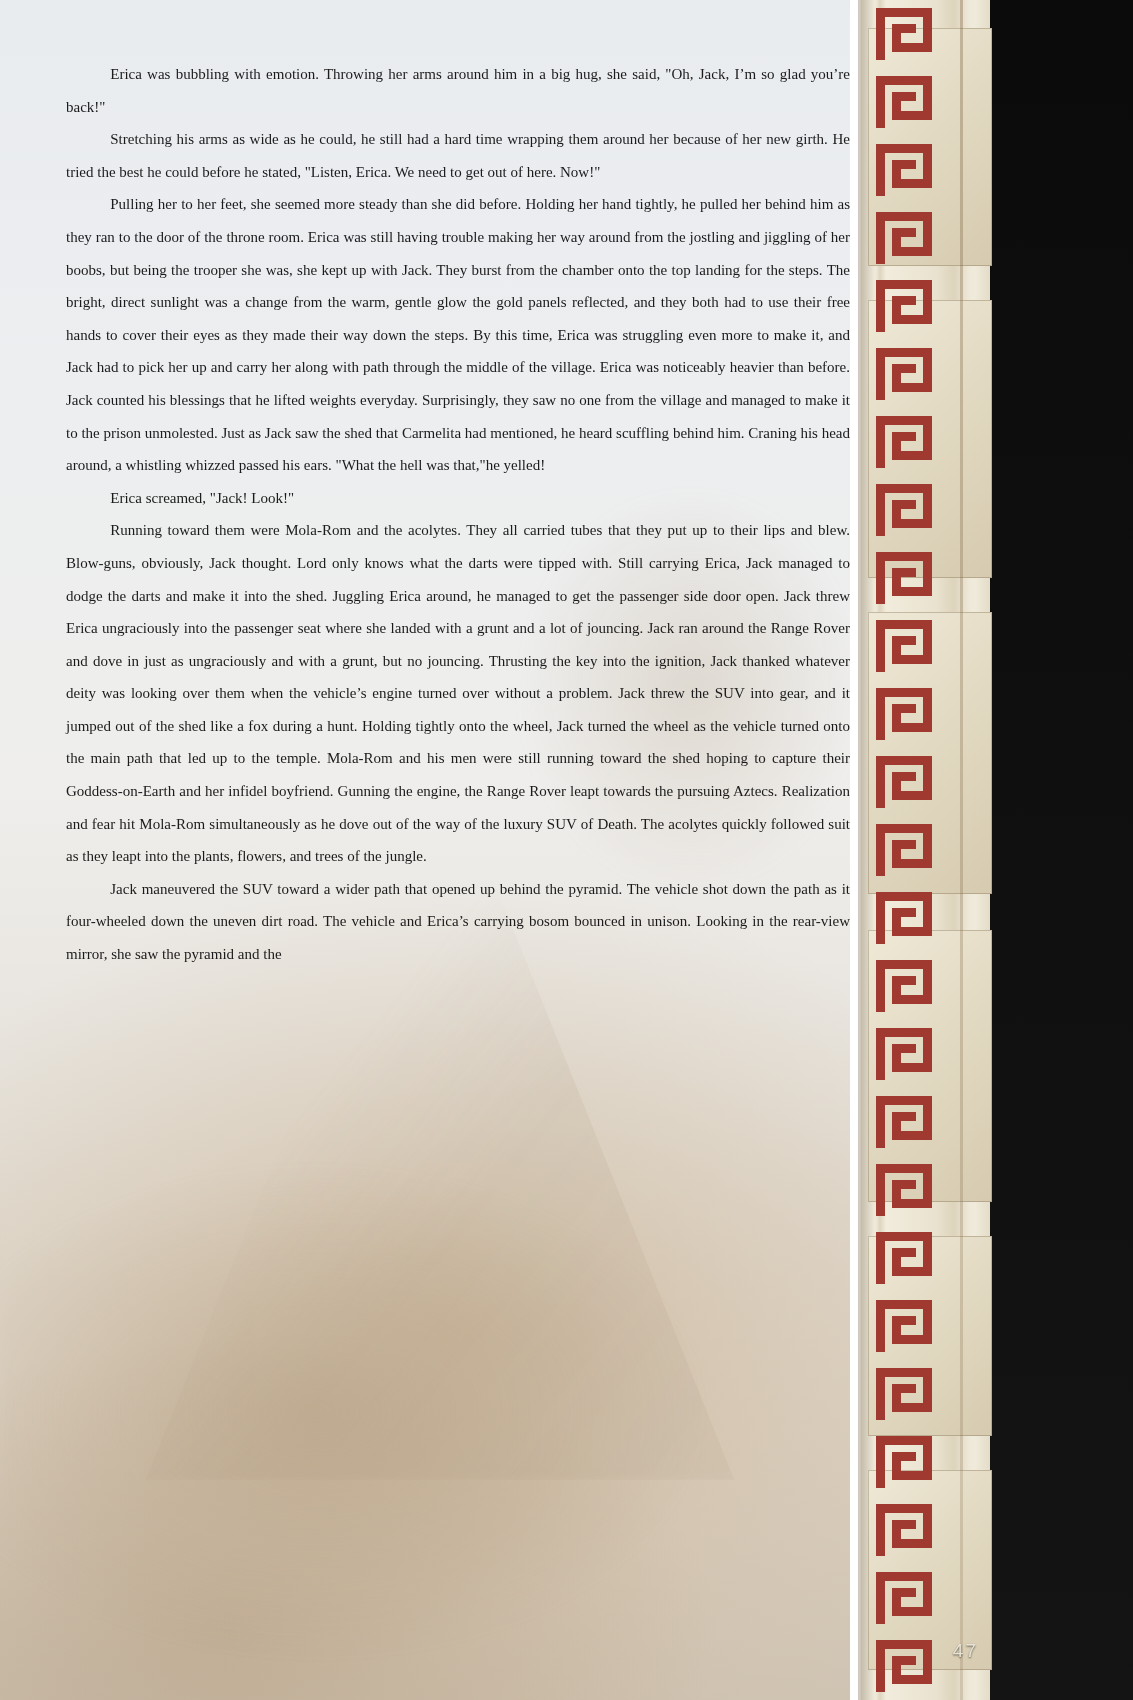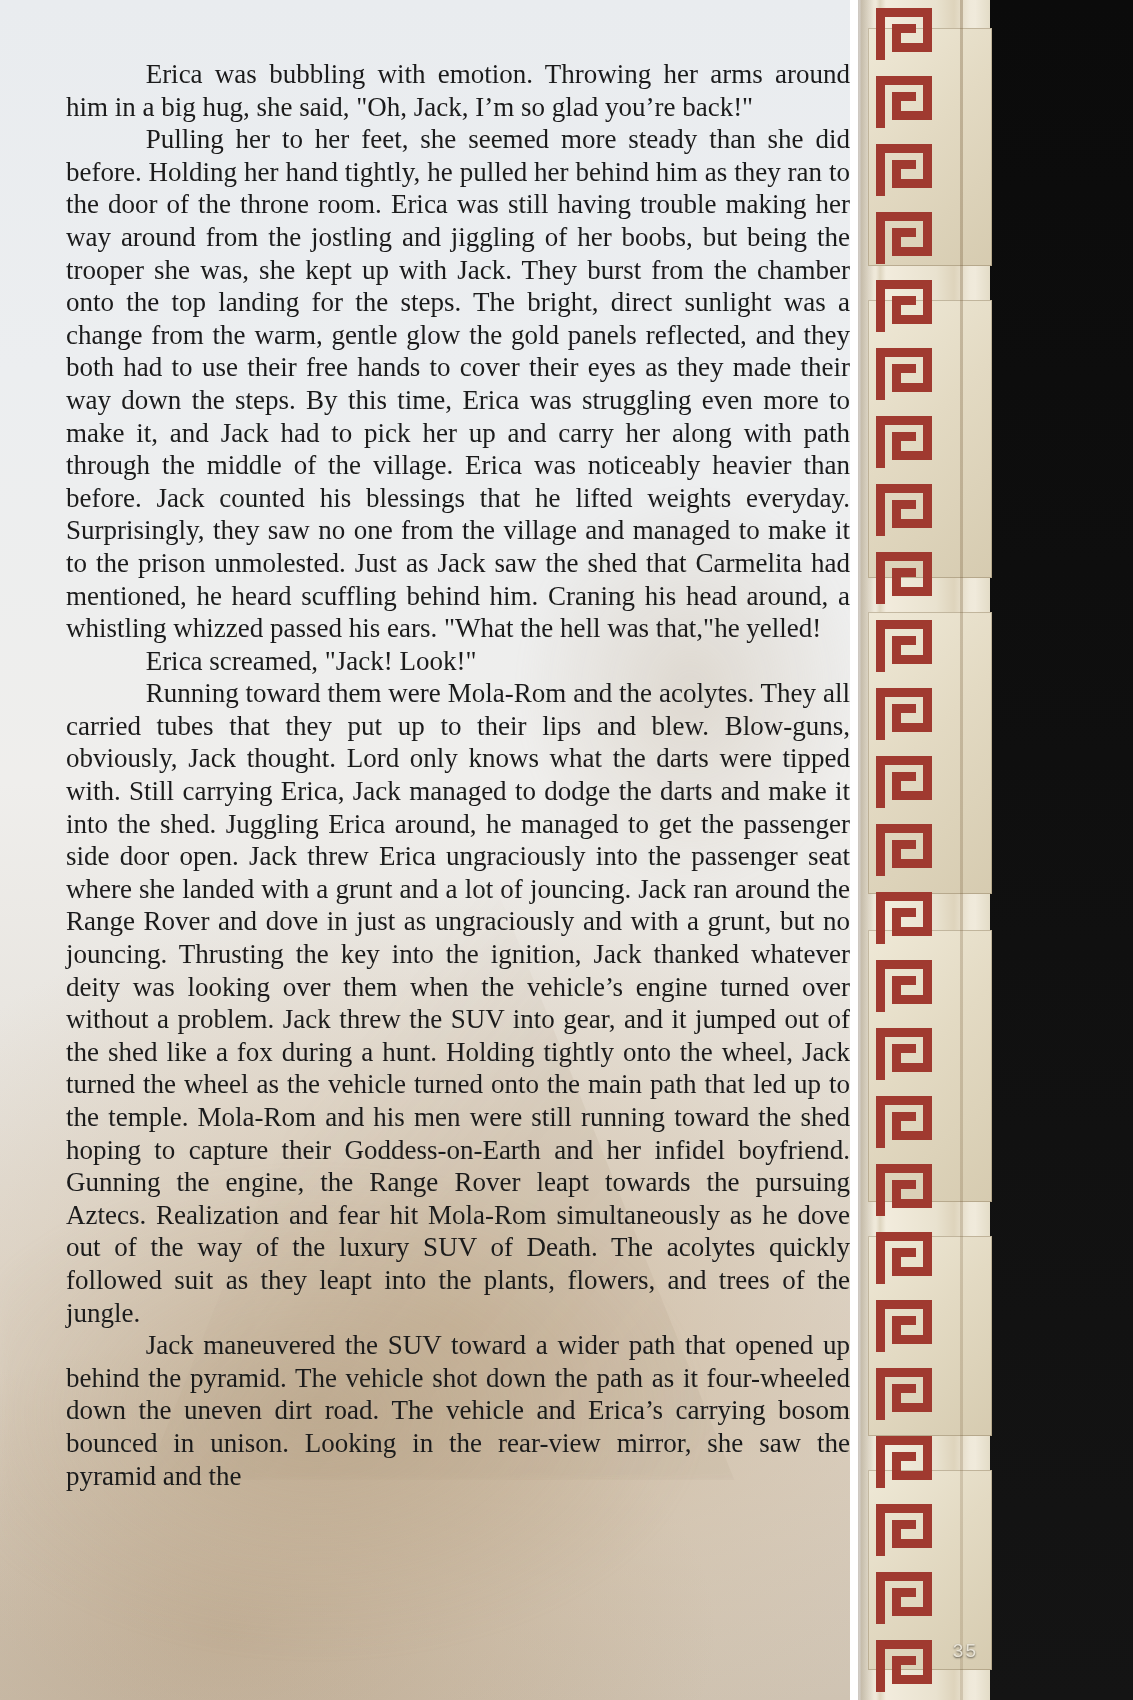--- a/index.html
+++ b/index.html
@@ -60,21 +60,21 @@
 
   
   #text-column {
     position: absolute;
     left: 66px;
     top: 58px;
     width: 784px;
   }
   .para {
     margin: 0;
-    font-size: 27px;
+    font-size: 15px;
     line-height: 32.6px;
     color: #1b1b1b;
     text-align: justify;
     text-justify: inter-word;
     text-indent: 2.95em;
     hyphens: none;
   }
 
   
   #border-strip {
@@ -189,20 +189,21 @@
 <body>
 
 <div id="page">
 
   <div class="ghost ghost-pyramid"></div>
   <div class="ghost ghost-haze"></div>
   <div class="ghost ghost-haze2"></div>
 
   <div id="text-column">
     <p class="para">Erica was bubbling with emotion.  Throwing her arms around him in a big hug, she said, "Oh, Jack, I’m so glad you’re back!"</p>
+    <p class="para">Stretching his arms as wide as he could, he still had a hard time wrapping them around her because of her new girth.  He tried the best he could before he stated, "Listen, Erica.  We need to get out of here.  Now!"</p>
     <p class="para">Pulling her to her feet, she seemed more steady than she did before.  Holding her hand tightly, he pulled her behind him as they ran to the door of the throne room.  Erica was still having trouble making her way around from the jostling and jiggling of her boobs, but being the trooper she was, she kept up with Jack.  They burst from the chamber onto the top landing for the steps.  The bright, direct sunlight was a change from the warm, gentle glow the gold panels reflected, and they both had to use their free hands to cover their eyes as they made their way down the steps.  By this time, Erica was struggling even more to make it, and Jack had to pick her up and carry her along with path through the middle of the village.  Erica was noticeably heavier than before.  Jack counted his blessings that he lifted weights everyday.  Surprisingly, they saw no one from the village and managed to make it to the prison unmolested.  Just as Jack saw the shed that Carmelita had mentioned, he heard scuffling behind him.  Craning his head around, a whistling whizzed passed his ears.  "What the hell was that,"he yelled!</p>
     <p class="para">Erica screamed, "Jack!  Look!"</p>
     <p class="para">Running toward them were Mola-Rom and the acolytes.  They all carried tubes that they put up to their lips and blew.  Blow-guns, obviously, Jack thought.  Lord only knows what the darts were tipped with.  Still carrying Erica, Jack managed to dodge the darts and make it into the shed.  Juggling Erica around, he managed to get the passenger side door open.  Jack threw Erica ungraciously into the passenger seat where she landed with a grunt and a lot of jouncing.  Jack ran around the Range Rover and dove in just as ungraciously and with a grunt, but no jouncing.  Thrusting the key into the ignition, Jack thanked whatever deity was looking over them when the vehicle’s engine turned over without a problem.  Jack threw the SUV into gear, and it jumped out of the shed like a fox during a hunt.  Holding tightly onto the wheel, Jack turned the wheel as the vehicle turned onto the main path that led up to the temple.  Mola-Rom and his men were still running toward the shed hoping to capture their Goddess-on-Earth and her infidel boyfriend.  Gunning the engine, the Range Rover leapt towards the pursuing Aztecs.  Realization and fear hit Mola-Rom simultaneously as he dove out of the way of the luxury SUV of Death.  The acolytes quickly followed suit as they leapt into the plants, flowers, and trees of the jungle.</p>
     <p class="para">Jack maneuvered the SUV toward a wider path that opened up behind the pyramid.  The vehicle shot down the path as it four-wheeled down the uneven dirt road.  The vehicle and Erica’s carrying bosom bounced in unison.  Looking in the rear-view mirror, she saw the pyramid and the</p>
   </div>
 
   <div id="border-strip">
     <div class="strip-paper"></div>
     <div class="strip-left-shadow"></div>
 
@@ -415,14 +416,14 @@
           <i class="mk-b" style="background: rgb(160, 58, 48);"></i>
           <i class="mk-c" style="background: rgb(160, 58, 48);"></i>
           <i class="mk-d" style="background: rgb(160, 58, 48);"></i>
           <i class="mk-e" style="background: rgb(160, 58, 48);"></i>
           <i class="mk-f" style="background: rgb(160, 58, 48);"></i>
         </div>
       </div>
     <div class="strip-inner-rule"></div>
   </div>
 
-  <div id="page-number">35</div>
+  <div id="page-number">47</div>
 </div>
 
 </body></html>

